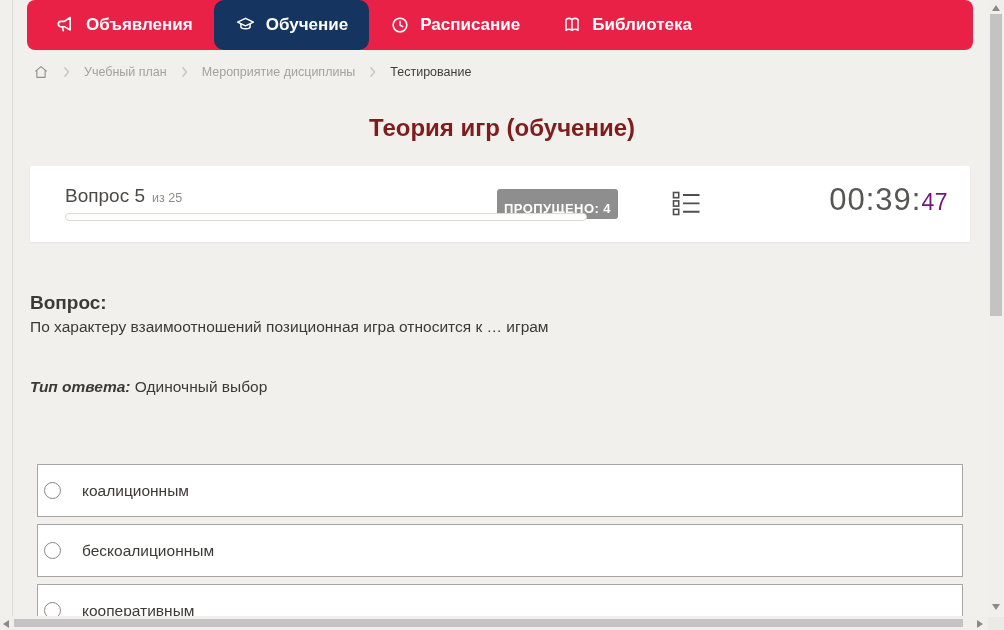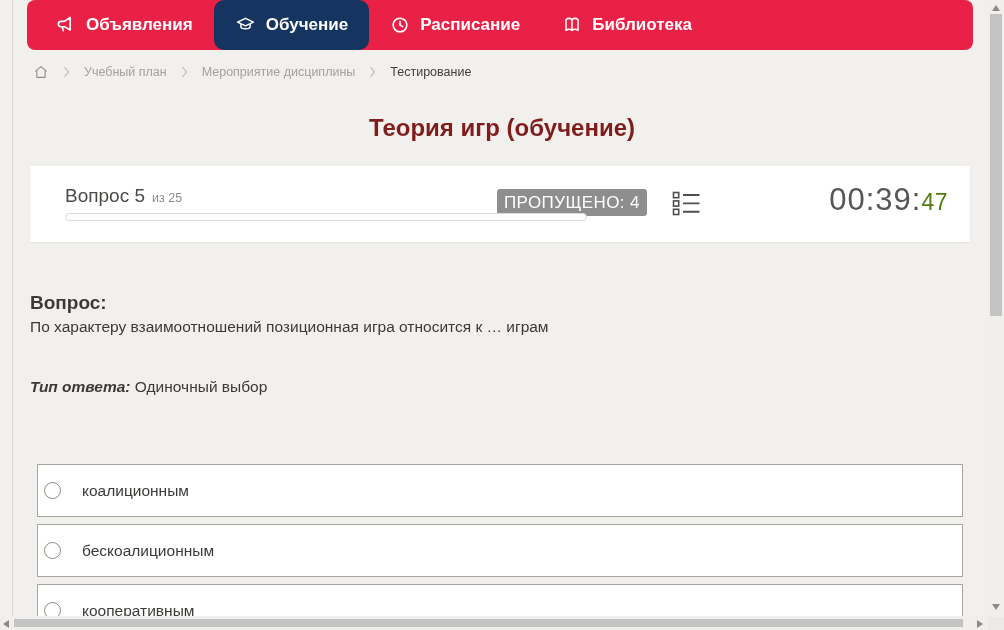--- a/index.html
+++ b/index.html
@@ -45,34 +45,34 @@
 
   
   .qcard {
     position:absolute; left:30px; top:166px; width:940px; height:76px;
     background:#ffffff; box-shadow:0 1px 2px rgba(0,0,0,0.05);
   }
   .qcard-title { position:absolute; left:35px; top:19px; font-size:19px; color:#4b4a47; }
   .qcard-of { font-size:12.5px; color:#8f8d89; margin-left:7px; }
   .skip-badge {
     position:absolute; left:467px; top:23px;
-    background:#8e8e8e; color:#fff; font-size:17px; font-weight:400;
-    padding:4px 7px 3px; border-radius:3px; letter-spacing:0.4px;
+    background:#8e8e8e; color:#fff; font-size:13px; font-weight:700;
+    padding:12px 7px 3px; border-radius:3px; letter-spacing:0.4px;
   }
   .progressbar {
     position:absolute; left:35px; top:47px; width:522px; height:8px;
     border:1px solid #dcdad6; border-radius:5px; background:#fdfdfc;
   }
   .progress-fill { height:100%; width:0; background:#ea2147; border-radius:5px; }
   .qlist-btn { position:absolute; left:642px; top:25px; cursor:pointer; }
   .timer {
     position:absolute; right:22px; top:16px;
     font-size:31px; font-weight:300; color:#575655; letter-spacing:1px;
   }
-  .timer .sec { font-size:23px; color:#4d7c0f; letter-spacing:0.5px; }
+  .timer .sec { font-size:23px; color:#701a75; letter-spacing:0.5px; }
 
   
   .q-label { position:absolute; left:30px; top:292px; font-size:19px; font-weight:700; }
   .q-text  { position:absolute; left:30px; top:318px; font-size:15.5px; }
   .q-type  { position:absolute; left:30px; top:378px; font-size:15.5px; }
   .q-type .tl { font-weight:700; font-style:italic; }
 
   
   .options { position:absolute; left:37px; top:464px; width:926px; display:flex; flex-direction:column; gap:7px; }
   .option {

